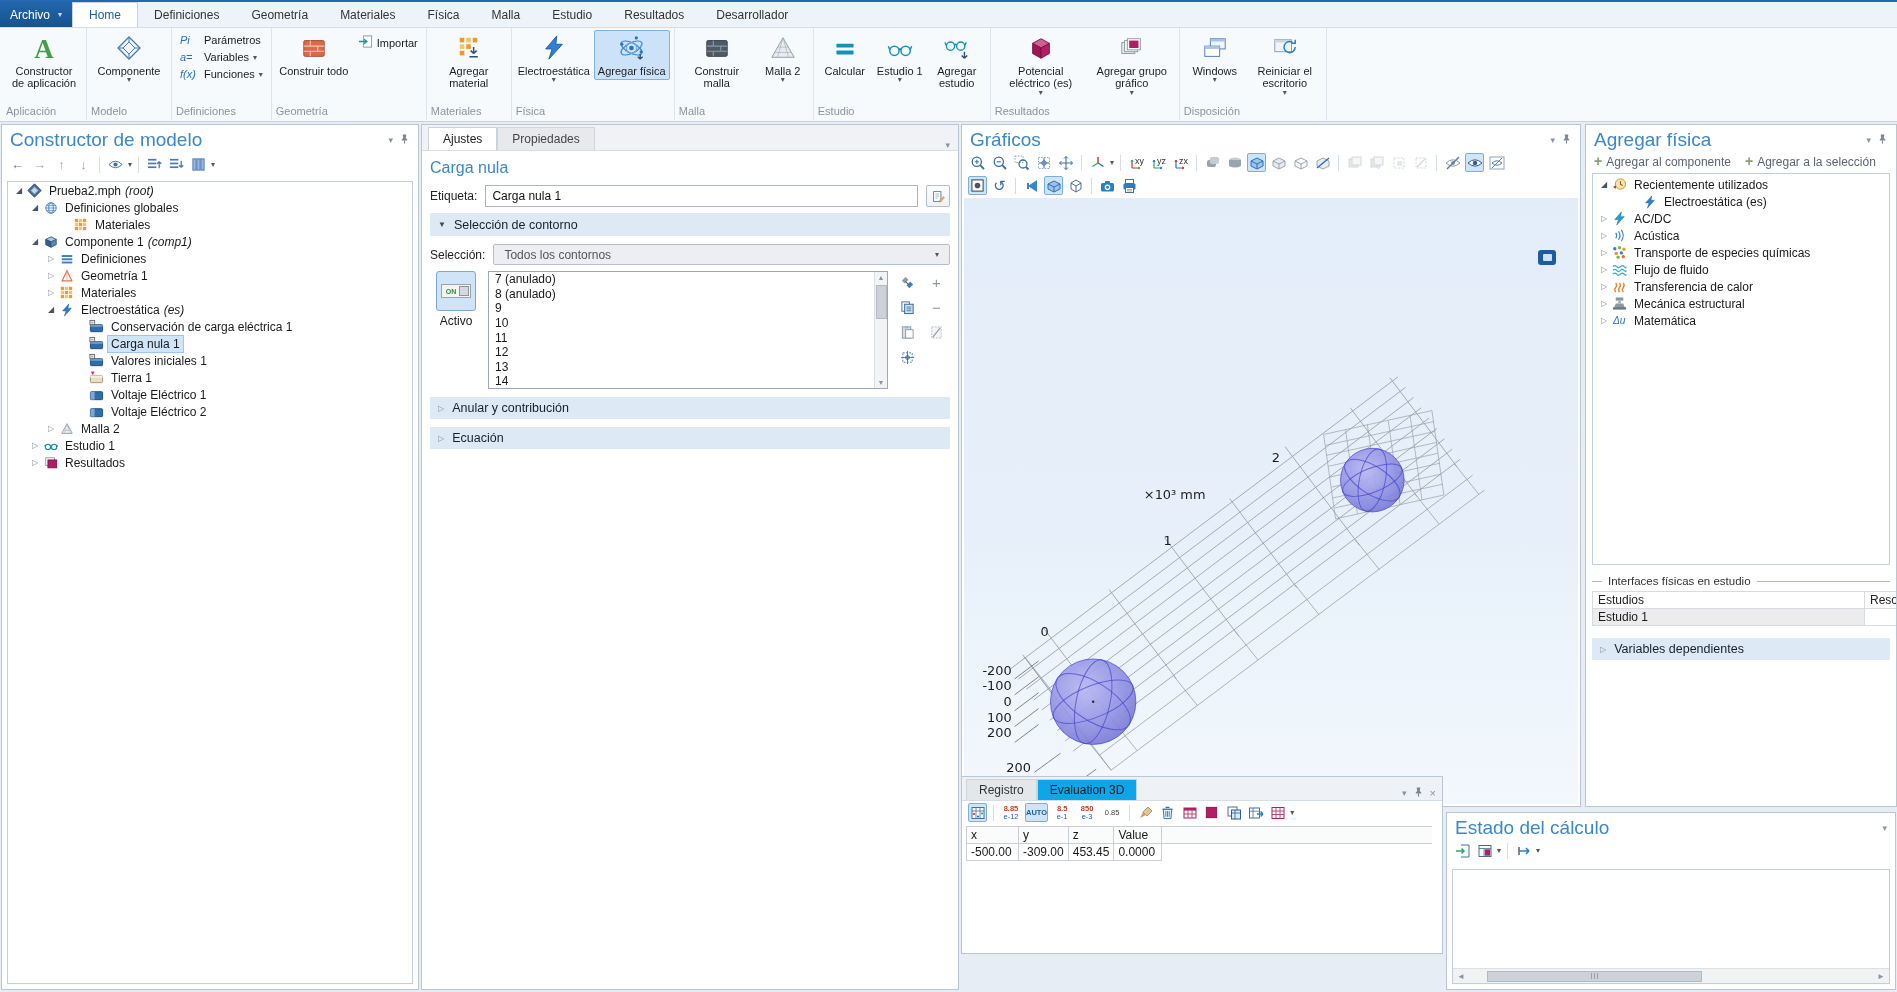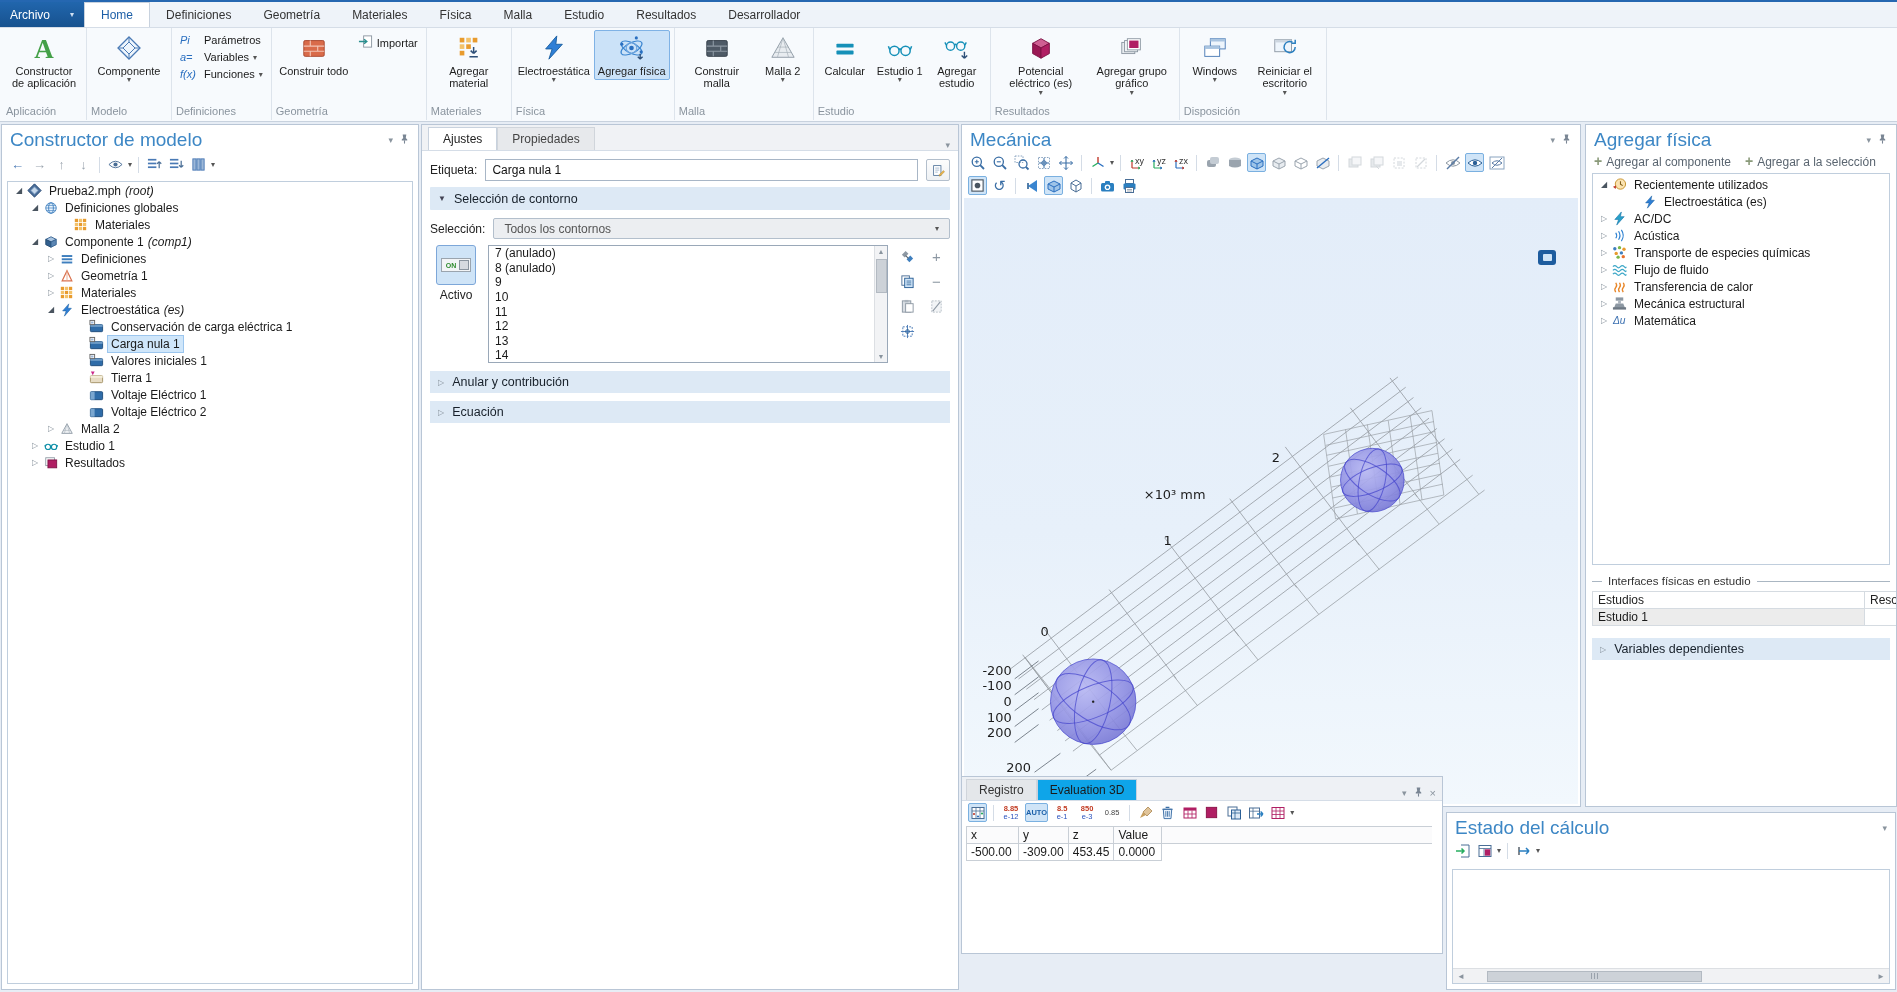--- a/index.html
+++ b/index.html
@@ -2,21 +2,21 @@
 <html><head>
 <meta charset="utf-8">
 <style>
   * { margin:0; padding:0; box-sizing:border-box; }
   html,body { width:1897px; height:992px; overflow:hidden; }
   body { font-family:"Liberation Sans","DejaVu Sans",sans-serif; font-size:12px; color:#1a1a1a; background:#e7edf5; }
 
   
   #ribbon { position:absolute; left:0; top:0; width:1897px; height:122px; background:#f7fafd; border-top:2px solid #2567b1; border-bottom:1px solid #c8d2de; }
   #tabrow { height:26px; background:#eef3f9; display:flex; align-items:stretch; border-bottom:1px solid #d5dde7; }
-  #file-btn { background:linear-gradient(#2166ad,#17528f); color:#fff; padding:0 10px; display:flex; align-items:center; gap:20px; font-size:12px; cursor:default; }
+  #file-btn { background:linear-gradient(#2166ad,#17528f); color:#fff; padding:0 10px; display:flex; align-items:center; gap:8px; font-size:12px; cursor:default; }
   .rtab { padding:0 16px; display:flex; align-items:center; font-size:12px; color:#333; }
   .rtab.active { background:#fff; border:1px solid #c8d2de; border-bottom:none; color:#1d5fa7; }
   #groups { display:flex; height:92px; padding-left:2px; }
   .rgroup { display:flex; flex-direction:column; border-right:1px solid #dde4ec; padding:2px 4px 0 4px; }
   .rbody { flex:1; display:flex; align-items:flex-start; gap:2px; }
   .rglabel { height:15px; text-align:left; font-size:11px; color:#8a949e; }
   .rbtn { display:flex; flex-direction:column; align-items:center; width:76px; padding:2px 2px; font-size:11px; line-height:1.12; text-align:center; color:#1e1e1e; border:1px solid transparent; border-radius:2px; }
   .rbtn .ric { height:32px; display:flex; align-items:center; justify-content:center; }
   .rbtn.hl { background:#cbe2f8; border-color:#7fb2e5; }
   .rbtn .caret { color:#555; font-size:8px; line-height:6px; }
@@ -708,20 +708,23 @@
     </div>
   </div>
 </div>
 
 <div class="panel" id="settings">
   <div id="stabs">
     <div class="stab active">Ajustes</div>
     <div class="stab inactive">Propiedades</div>
     <span id="stabcaret">▾</span>
   </div>
+  <div style="padding:8px 8px 0 8px">
+    <span class="ptitle" style="font-size:16px">Carga nula</span>
+  </div>
   <div class="frow">
     <span class="flabel">Etiqueta:</span>
     <input class="fin" type="text" value="Carga nula 1" style="">
     <span class="sidebtn">
         <svg width="13" height="13" viewBox="0 0 16 16">
           <rect x="2" y="2" width="9" height="12" fill="#fff" stroke="#4a6e96"></rect>
           <path d="M4 5h5M4 7.5h5M4 10h3" stroke="#8aa4c0" stroke-width=".9"></path>
           <path d="M9 13l5-5 1.5 1.5-5 5L9 15z" fill="#e8b44a" stroke="#a8843a" stroke-width=".5"></path>
         </svg>
       </span>
@@ -806,21 +809,21 @@
     <span>Anular y contribución</span>
   </div>
   <div class="collapsed-bar">
     <span class="sarr">▷</span>
     <span>Ecuación</span>
   </div>
 </div>
 
 <div class="panel" id="graphics">
   <div class="phead" style="padding-bottom:0">
-    <span class="ptitle">Mecánica</span>
+    <span class="ptitle">Gráficos</span>
     <span class="pcorner">
       <span>▾</span>
       <span><svg width="11" height="12" viewBox="0 0 12 12">
             <path d="M4 1h4l-.6 4L9 6.5v1H3v-1L4.6 5z" fill="#7a8694"></path>
             <path d="M6 7.5V11" stroke="#7a8694" stroke-width="1.2"></path>
           </svg></span>
     </span>
   </div>
   <div class="toolrow">
     <span class="gi">

